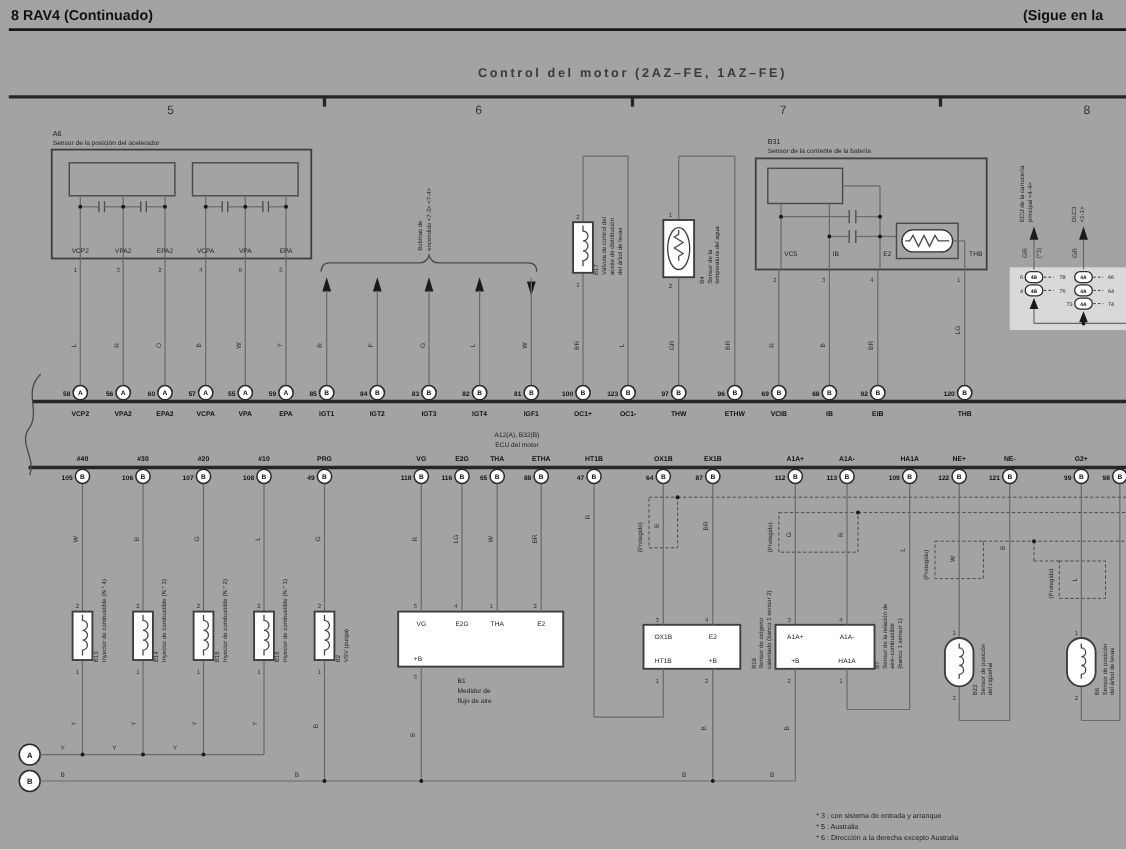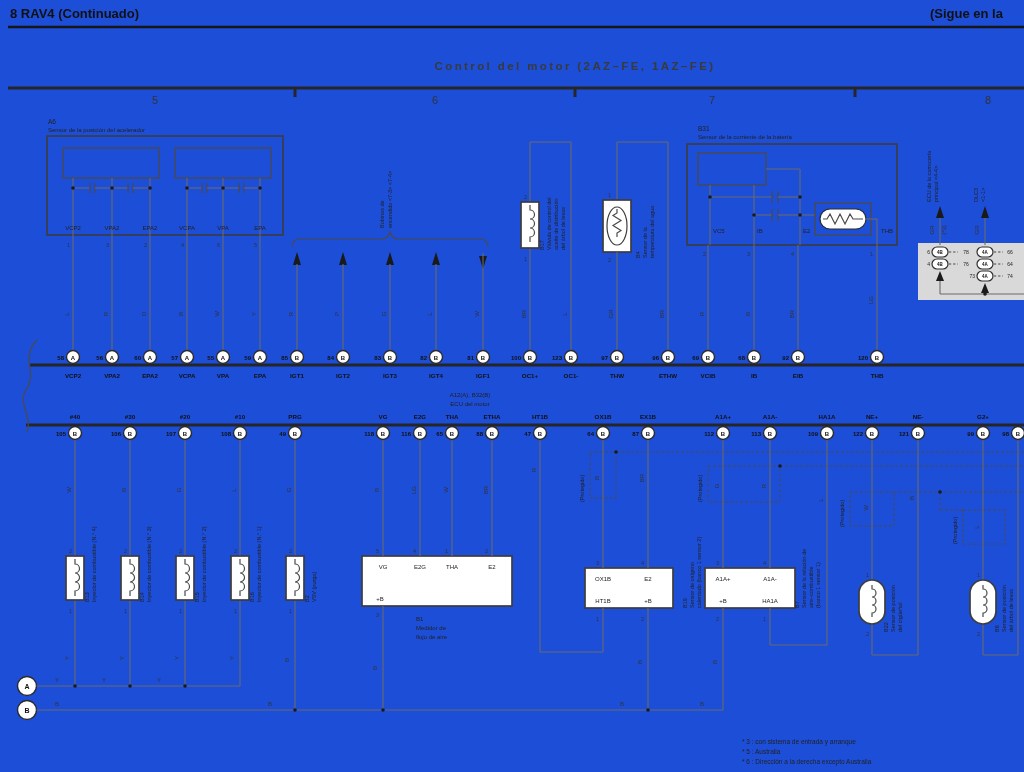--- a/index.html
+++ b/index.html
@@ -1,16 +1,16 @@
 <!DOCTYPE html>
 <html><head>
 <meta charset="utf-8">
 <style>
   html,body{margin:0;padding:0;background:#fff;}
-  #stage{position:relative;width:1024px;height:772px;background:#1d4ed8;overflow:hidden;
+  #stage{position:relative;width:1024px;height:772px;background:#a3a3a3;overflow:hidden;
          font-family:"Liberation Sans",sans-serif;}
   svg text{font-family:"Liberation Sans",sans-serif;fill:#1c1c1c;}
   .hdr{font-size:13px;font-weight:bold;fill:#111;}
   .ttl{font-size:11.5px;font-weight:bold;letter-spacing:2.4px;fill:#3a3a3a;}
   .grd{font-size:11px;fill:#333;}
   .sig{font-size:6.2px;font-weight:bold;fill:#111;}
   .num{font-size:6px;font-weight:bold;fill:#111;}
   .cl{font-size:6px;font-weight:bold;fill:#111;}
   .wl{font-size:6px;fill:#333;}
   .pin{font-size:5.5px;fill:#333;}

